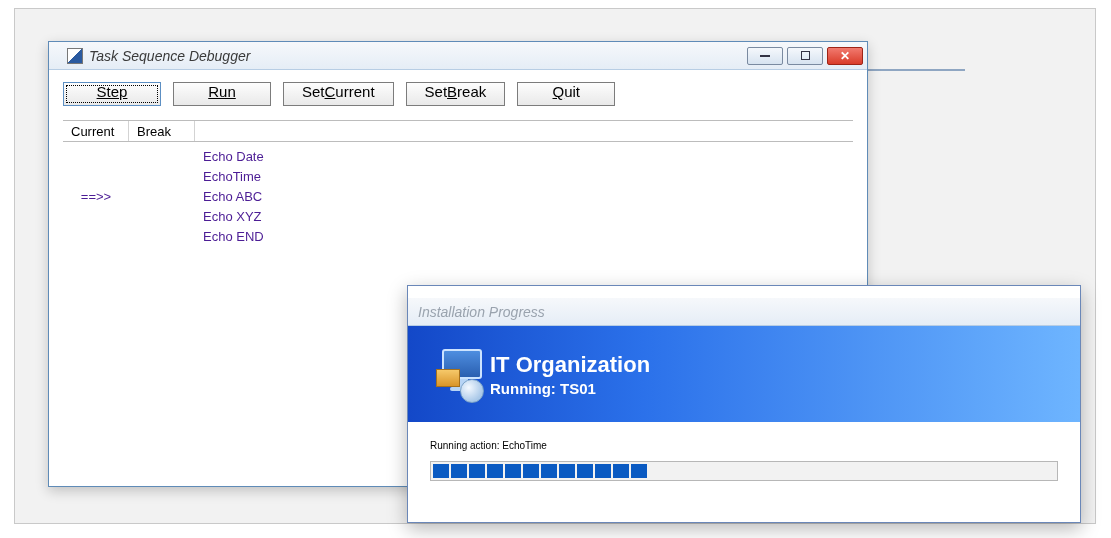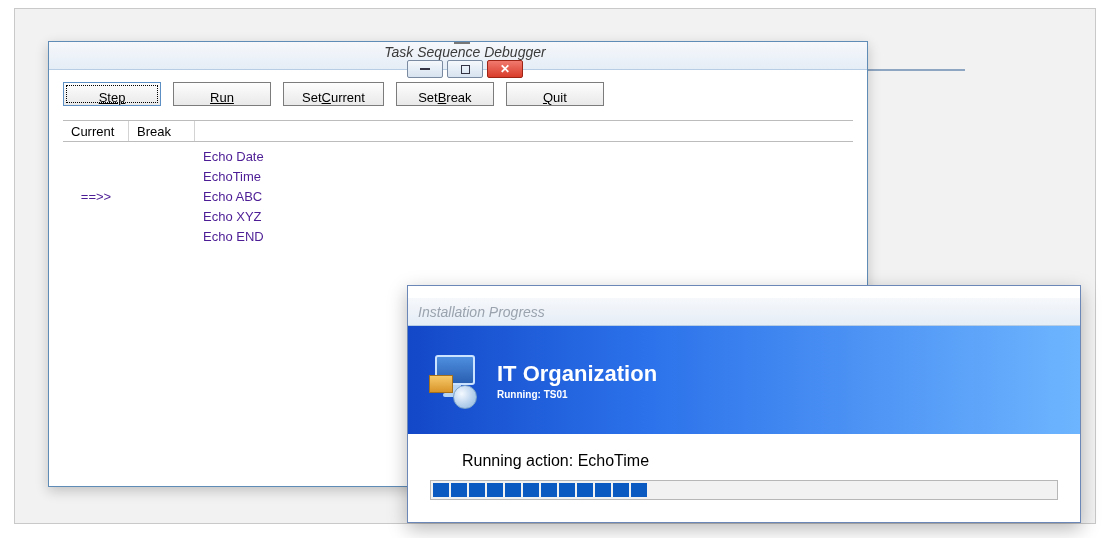--- a/index.html
+++ b/index.html
@@ -42,21 +42,20 @@
     border: 1px solid #5f8bb7;
     box-shadow: 0 4px 12px rgba(0,0,0,0.2);
   }
   .win-debug .titlebar {
     height: 28px;
     background: linear-gradient(to bottom, #f6f8fb, #e5edf6);
     border-bottom: 1px solid #b7cde4;
     display: flex;
     align-items: center;
     padding: 0 4px 0 18px;
-    flex-direction: column;
   }
   .titlebar .app-icon {
     width: 16px; height: 16px;
     border: 1px solid #777;
     background: linear-gradient(135deg, #fff 48%, #2a5aa0 48%);
     margin-right: 6px;
   }
   .titlebar .title-text {
     font-style: italic;
     color: #3a3a3a;
@@ -87,24 +86,24 @@
   .toolbar {
     display: flex;
     gap: 12px;
     padding: 12px 14px 6px 14px;
   }
   .btn {
     min-width: 98px;
     height: 24px;
     border: 1px solid #7c7c7c;
     background: linear-gradient(to bottom, #fdfdfd, #e9e9e9);
-    font-size: 13px;
+    font-size: 15px;
     color: #000;
     cursor: pointer;
-    display: flex; align-items: flex-end; justify-content: center;
+    display: flex; align-items: flex-start; justify-content: center;
     padding: 0 18px;
   }
   .btn.focused {
     outline: 1px dotted #000;
     outline-offset: -4px;
     border: 1px solid #5c8fc3;
   }
   .btn .ul { text-decoration: underline; }
 
   
@@ -160,26 +159,25 @@
     display: flex; align-items: center;
     padding: 0 10px;
     margin-top: 12px;
   }
   .titlebar2 .ptitle {
     font-style: italic;
     color: #9aa3ae;
     font-size: 14px;
   }
   .banner {
-    height: 108px;
+    height: 96px;
     background: linear-gradient(to right, #1348c8 0%, #2b71ea 35%, #6eb5ff 100%);
     display: flex;
     align-items: center;
-    padding-left: 21px;
-    gap: 14px;
+    padding-left: 28px;
   }
   .banner .ico-wrap {
     width: 54px; height: 54px; position: relative;
   }
   .ico-monitor {
     position:absolute; left:6px; top:2px;
     width:40px; height:30px;
     border:2px solid #cce3ff; border-radius:3px;
     background: linear-gradient(to bottom,#4e8ee0,#2a5fb0);
   }
@@ -200,27 +198,27 @@
   .ico-disc {
     position:absolute; left:24px; top:32px;
     width:24px; height:24px; border-radius:50%;
     background: radial-gradient(circle at 35% 35%, #f4f9ff, #a9c8e8 70%);
     border:1px solid #7aa2c8;
   }
   .banner .banner-text .org {
     font-size: 22px; font-weight: bold; color: #fff;
   }
   .banner .banner-text .running {
-    font-size: 10px; font-weight: bold; color: #fff; margin-top: 2px;
+    font-size: 15px; font-weight: bold; color: #fff; margin-top: 2px;
   }
   .progress-body {
     padding: 18px 22px 0 22px;
   }
   .action-line {
-    font-size: 16px; color: #000; margin-bottom: 10px; margin-left: 32px;
+    font-size: 10px; color: #000; margin-bottom: 10px;
   }
   .progressbar {
     height: 20px;
     border: 1px solid #b7b7b7;
     background: #f2f2f2;
     display: flex;
     align-items: center;
     padding: 2px;
     gap: 2px;
   }

